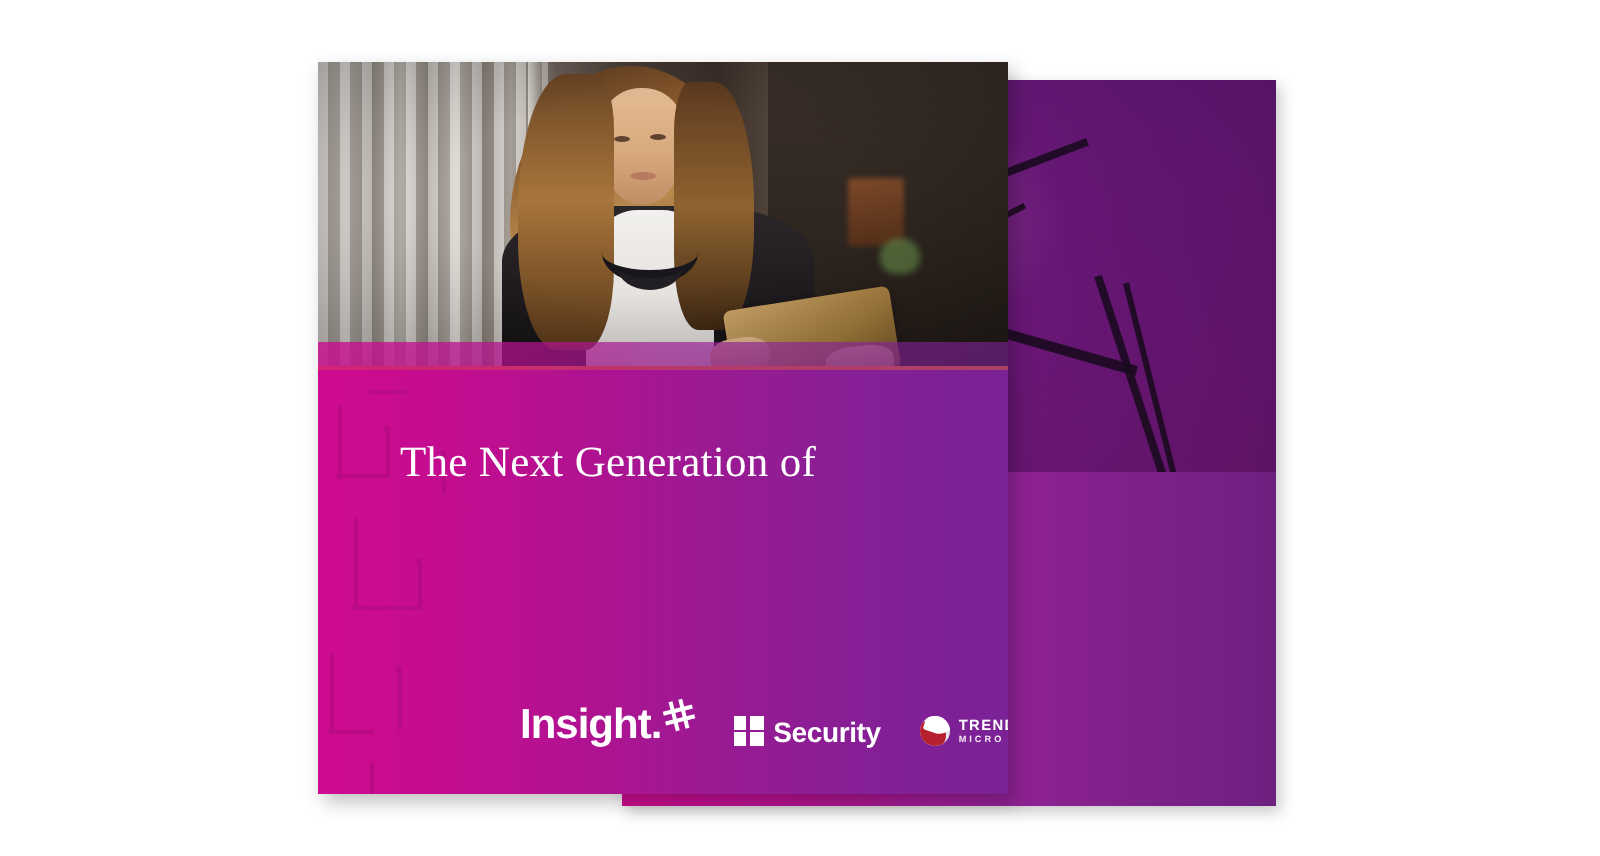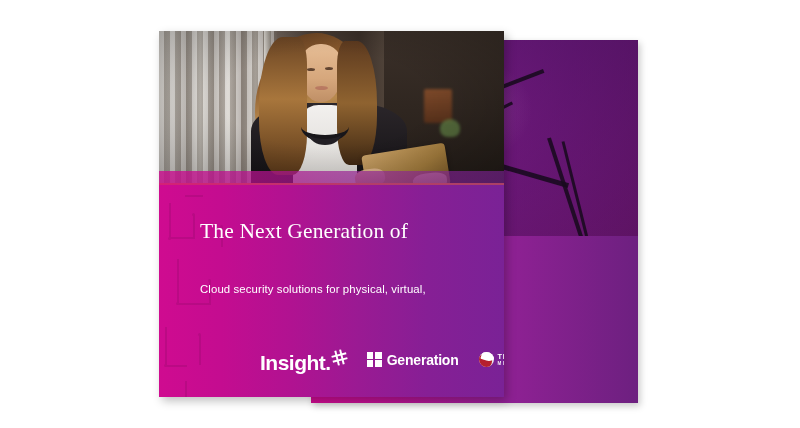--- a/index.html
+++ b/index.html
@@ -302,21 +302,21 @@
     line-height: 1.54;
     letter-spacing: 0.1px;
   }
 
   
   .logo-row {
     position: absolute;
     left: 101px;
     bottom: 24px;
     display: flex;
-    align-items: flex-start;
+    align-items: flex-end;
     gap: 20px;
   }
 
   
   .logo-insight {
     position: relative;
     display: flex;
     align-items: flex-start;
     color: #ffffff;
   }
@@ -503,21 +503,21 @@
         <span class="cdot" style="left:39px;  top:148px;"></span>
 
         <span class="cdot" style="left:61px;  top:40px;"></span>
       </div>
 
       <h1 class="cover-title">
         <span>The Next Generation of</span><br>
       </h1>
 
       <p class="cover-subtitle">
-        <span>Cloud security solutions for physical, virtual,</span><br>
+        <br>
       </p>
 
       <div class="logo-row">
 
         <div class="logo-insight">
           <span class="word">Insight.</span>
           <span class="insight-hash">
             <i class="ih-v1"></i>
               <i class="ih-v2"></i>
               <i class="ih-h1"></i>
@@ -525,21 +525,21 @@
           </span>
         </div>
 
         <div class="logo-ms">
           <span class="ms-grid">
             <span></span>
               <span></span>
               <span></span>
               <span></span>
           </span>
-          <span class="ms-word">Generation</span>
+          <span class="ms-word">Security</span>
         </div>
 
         <div class="logo-tm">
           <span class="tm-mark"></span>
           <span class="tm-text">
             <span class="tm-trend">TREND</span>
             <span class="tm-micro">MICRO</span>
           </span>
         </div>
 

